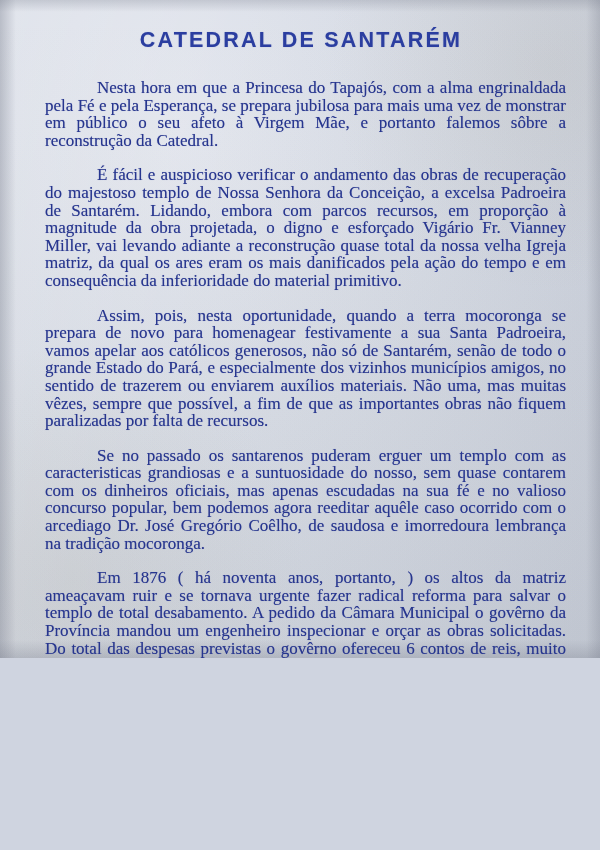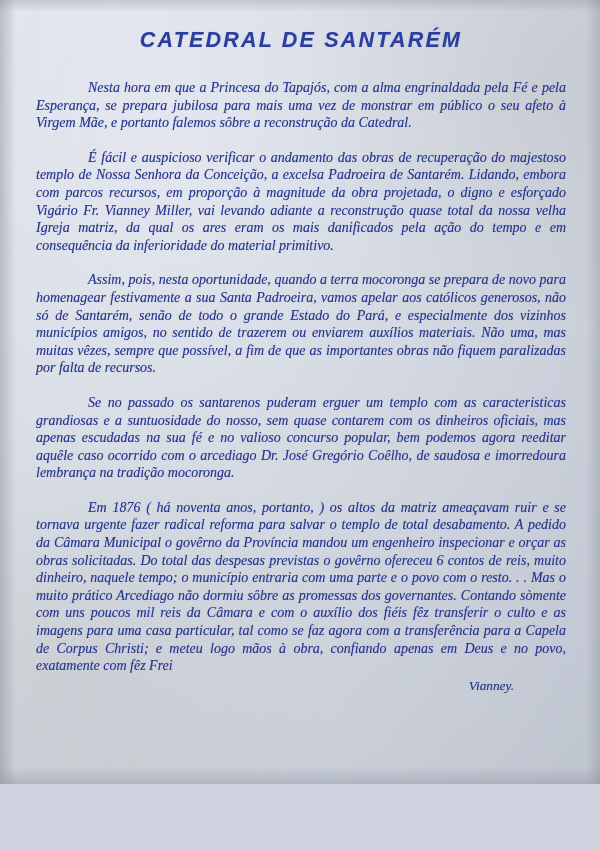--- a/index.html
+++ b/index.html
@@ -8,27 +8,26 @@
   }
   body {
     width: 600px;
     height: 850px;
     background: #cfd4e0;
     font-family: "Liberation Serif", serif;
   }
   .page {
     position: relative;
     width: 600px;
-    height: 784px;
+    height: 658px;
     background:
       linear-gradient(105deg, rgba(255,255,255,0.20) 0%, rgba(255,255,255,0.02) 35%, rgba(0,0,0,0.03) 100%),
       radial-gradient(ellipse at 30% 20%, #e3e6ee 0%, #d7dce6 45%, #c9cfdc 100%);
     overflow: hidden;
     box-sizing: border-box;
-    font-style: italic;
   }
   
   .page:before {
     content: "";
     position: absolute;
     inset: 0;
     background:
       radial-gradient(circle at 12% 88%, rgba(160,150,120,0.10) 0%, rgba(160,150,120,0) 30%),
       radial-gradient(circle at 92% 10%, rgba(150,140,110,0.10) 0%, rgba(150,140,110,0) 28%),
       linear-gradient(0deg, rgba(120,120,100,0.05), rgba(120,120,100,0.0));
@@ -76,25 +75,25 @@
     font-weight: bold;
     font-size: 21.5px;
     letter-spacing: 2.2px;
     color: #2b3ea0;
     margin: 6px 0 26px 0;
     text-shadow: 0 0 1px rgba(43,62,160,0.35);
   }
 
   .para {
     color: #27368f;
-    font-size: 14px;
+    font-size: 17px;
     line-height: 17.6px;
     text-align: justify;
     text-justify: inter-word;
-    margin: 0 0 17px 0;
+    margin: 0 0 17px 9px;
     text-indent: 52px;
     font-family: "Liberation Serif", serif;
     text-shadow: 0 0 0.7px rgba(39,54,143,0.45);
   }
   .para.tight { margin-bottom: 16px; }
 
   .signature {
     color: #27368f;
     font-size: 13.3px;
     line-height: 17.6px;

